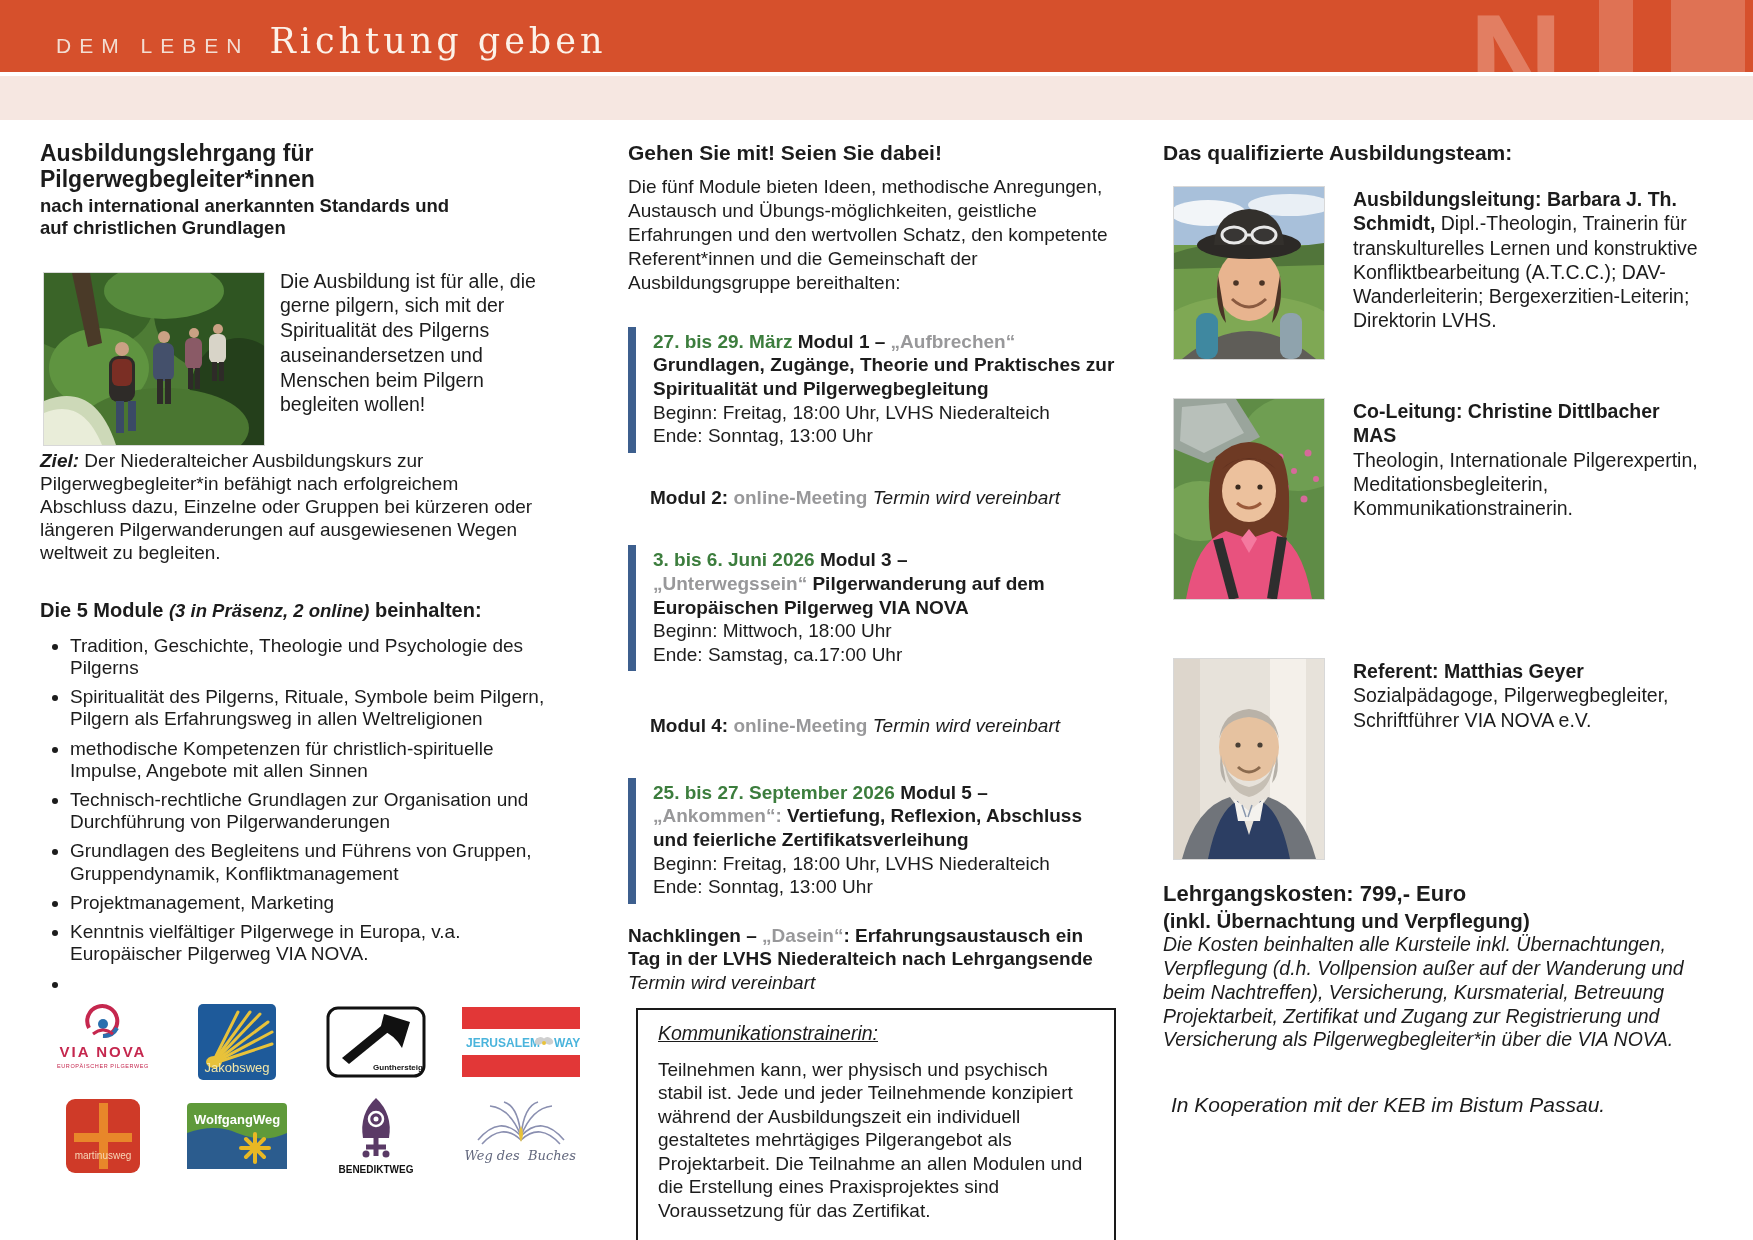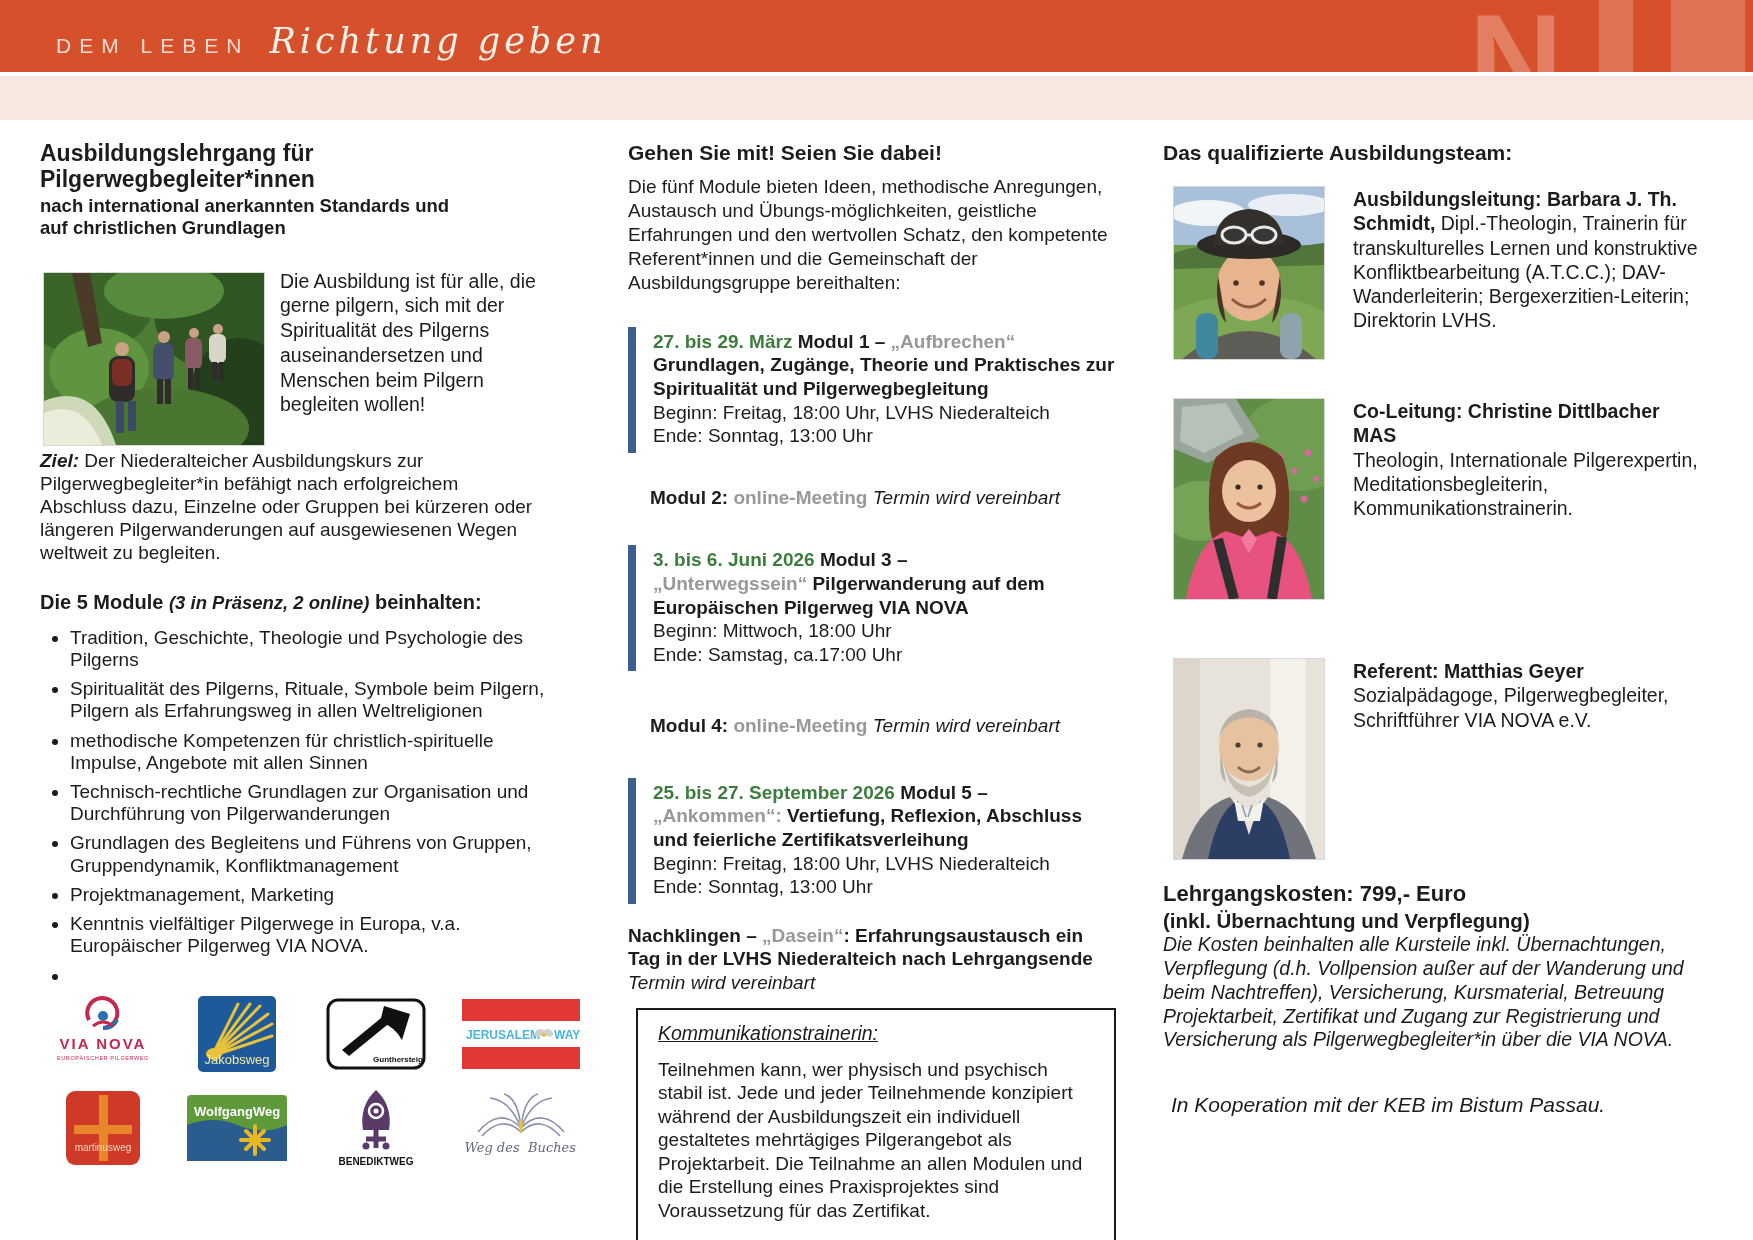--- a/index.html
+++ b/index.html
@@ -5,41 +5,41 @@
   html,body{margin:0;padding:0}
   body{
     width:1753px;height:1240px;position:relative;overflow:hidden;
     background:#ffffff;color:#1c1c1c;
     font-family:"Liberation Sans",sans-serif;font-size:19px;line-height:1.2;
   }
   
   .banner{position:absolute;top:0;left:0;width:1753px;height:72px;background:#d6502c;overflow:hidden}
   .banner-inner{position:absolute;left:56px;top:20px;display:flex;align-items:baseline;gap:20px;white-space:nowrap}
   .kicker{font-size:21px;letter-spacing:8px;color:#f3ddd2;font-weight:400}
-  .scripty{font-family:"DejaVu Serif",serif;font-style:italic;font-size:35px;letter-spacing:4px;color:#fcf2e9}
+  .scripty{font-family:"DejaVu Serif",serif;font-size:35px;letter-spacing:4px;color:#fcf2e9}
   .wm{position:absolute;top:-18px;right:190px;font-size:130px;font-weight:bold;color:rgba(255,236,226,.30);font-family:"Liberation Sans",sans-serif}
   .wm-bar1{position:absolute;top:0;right:120px;width:34px;height:76px;background:rgba(255,236,226,.22)}
   .wm-bar2{position:absolute;top:0;right:8px;width:74px;height:76px;background:rgba(255,236,226,.22)}
   .pale{position:absolute;top:76px;left:0;width:1753px;height:44px;background:#f6e7e1}
 
   
   .col{position:absolute;top:140px}
   .col1{left:40px;width:505px}
   .col2{left:628px;width:492px}
   .col3{left:1163px;width:560px}
 
   
   .t1{font-size:23px;font-weight:bold;line-height:1.13}
   .t2{font-size:18.5px;font-weight:bold;line-height:1.18;margin-top:3px}
   .intro-wrap{margin-top:30px}
   .intro-wrap .ph{float:left;margin:4px 16px 4px 4px}
   .intro-txt{font-size:19.5px;line-height:1.27}
   .ziel{clear:both;margin-top:24px;line-height:1.22}
   .ziel .zl{font-weight:bold;font-style:italic}
-  .mods-h{margin-top:26px;font-size:20px;font-weight:bold}
+  .mods-h{margin-top:34px;font-size:20px;font-weight:bold}
   .mods-h .it{font-style:italic;font-size:18.5px}
   ul.blts{margin:12px 0 0 0;padding-left:30px}
   ul.blts li{margin-bottom:7px;line-height:1.17}
   .logos{margin-top:6px;margin-left:8px;display:grid;grid-template-columns:110px 112px 120px 124px;gap:12px 23px;align-items:center;justify-items:center}
 
   
   .h2{font-size:21px;font-weight:bold}
   .mid-intro{margin-top:10px;line-height:1.26}
   .mod{border-left:8px solid #3d5f8e;padding:3px 0 5px 17px;margin-top:32px;line-height:1.24}
   .date{color:#3c7d3d;font-weight:bold}

